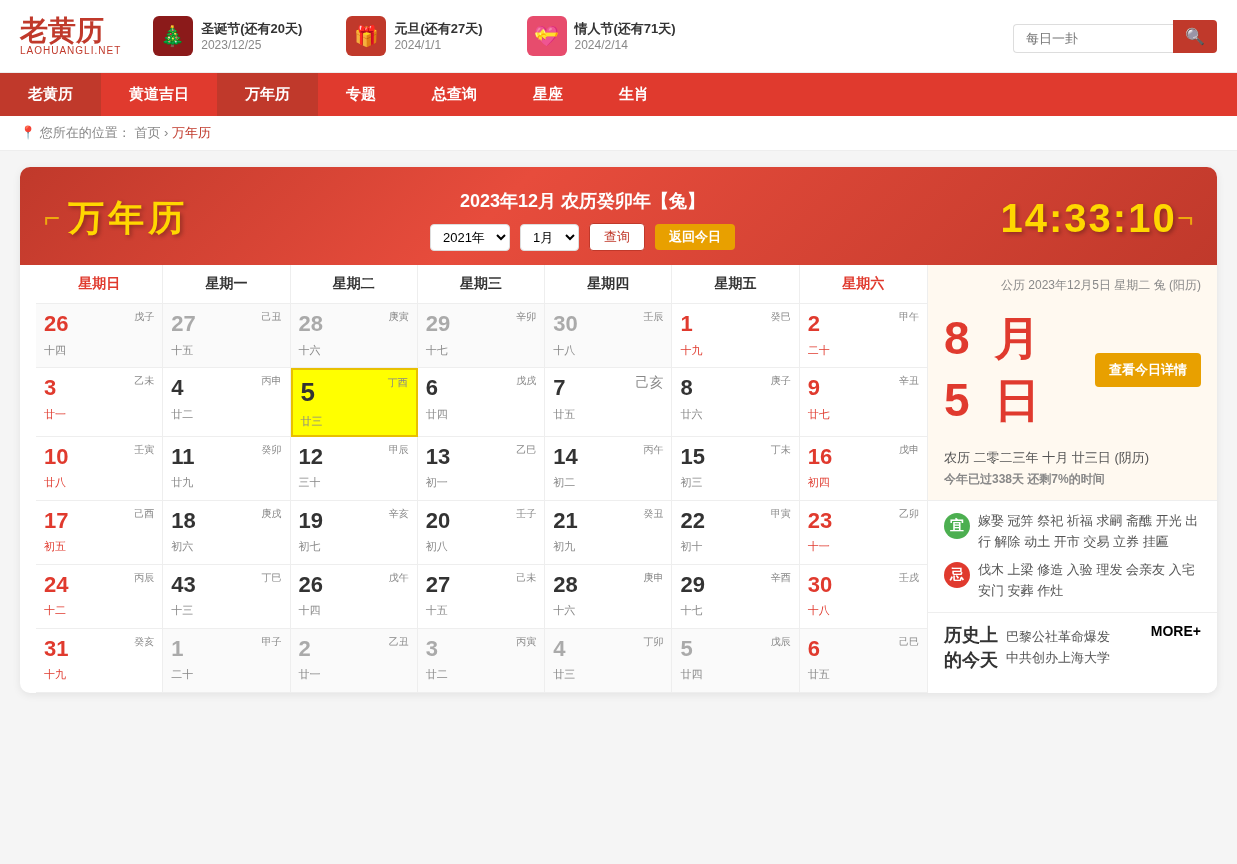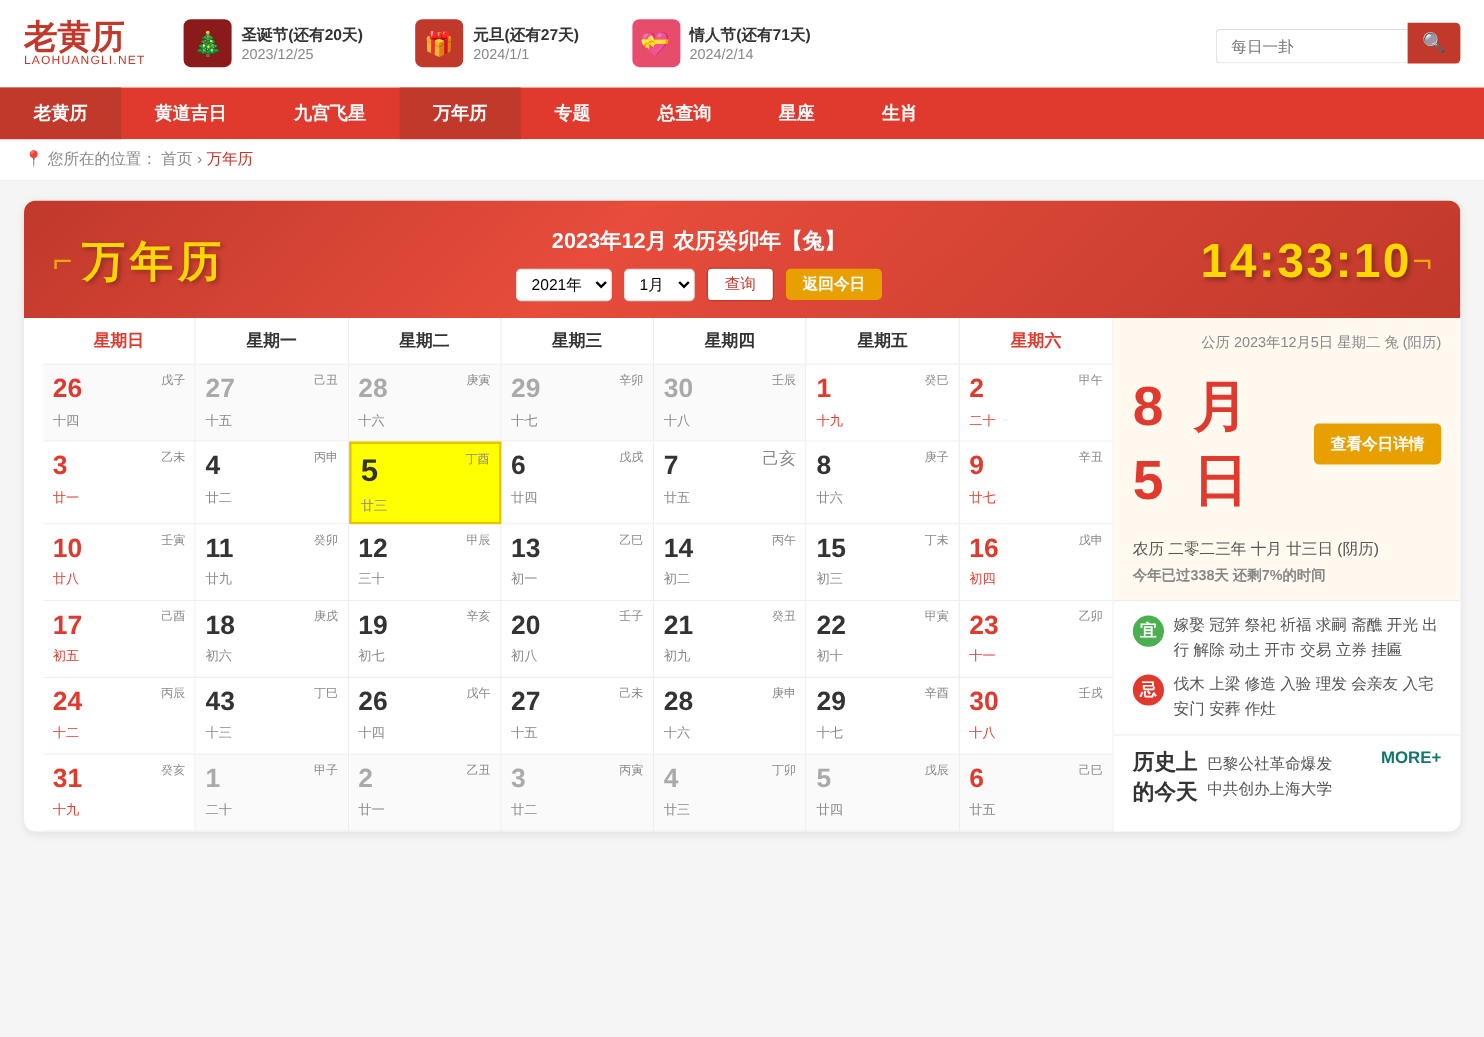--- a/index.html
+++ b/index.html
@@ -74,21 +74,21 @@
     .yi-row { display: flex; align-items: flex-start; gap: 8px; }
     .yi-badge { width: 26px; height: 26px; border-radius: 50%; display: flex; align-items: center; justify-content: center; color: #fff; font-size: 14px; font-weight: bold; flex-shrink: 0; margin-top: 2px; }
     .yi-badge.yi { background: #4caf50; }
     .yi-badge.ji { background: #e03a2e; }
     .yi-text { font-size: 13px; color: #555; line-height: 1.6; }
 
     .cal-right-history { padding: 10px 16px; }
     .history-title { display: flex; align-items: center; gap: 8px; }
     .history-title-text { font-size: 18px; font-weight: bold; color: #333; line-height: 1.4; }
     .history-content { font-size: 13px; color: #555; flex: 1; line-height: 1.6; }
-    .history-more { color: #0f766e; font-size: 14px; font-weight: bold; cursor: pointer; }
+    .history-more { color: #000000; font-size: 14px; font-weight: bold; cursor: pointer; }
     .cal-weekheader .cal-weekday:first-child { color: #e03a2e; }
     .cal-weekheader .cal-weekday:last-child { color: #e03a2e; }
   </style>
 </head>
 <body>
 
 <div class="header">
   <div>
     <div class="logo">老黄历</div>
     <div class="logo-sub">LAOHUANGLI.NET</div>
@@ -120,21 +120,20 @@
 
   <div class="search-area">
     <input class="search-input" type="text" placeholder="每日一卦" style="">
     <button class="search-btn">🔍</button>
   </div>
 </div>
 
 <nav class="nav">
   <div class="nav-item first">老黄历</div>
   <div class="nav-item">黄道吉日</div>
-  <div class="nav-item">九宫飞星</div>
   <div class="nav-item" style="background:#c0392b;">万年历</div>
   <div class="nav-item">专题</div>
   <div class="nav-item">总查询</div>
   <div class="nav-item">星座</div>
   <div class="nav-item">生肖</div>
 </nav>
 
 <div class="breadcrumb">
   <span style="color:#e03a2e;">📍</span>
   <span> 您所在的位置：</span>

